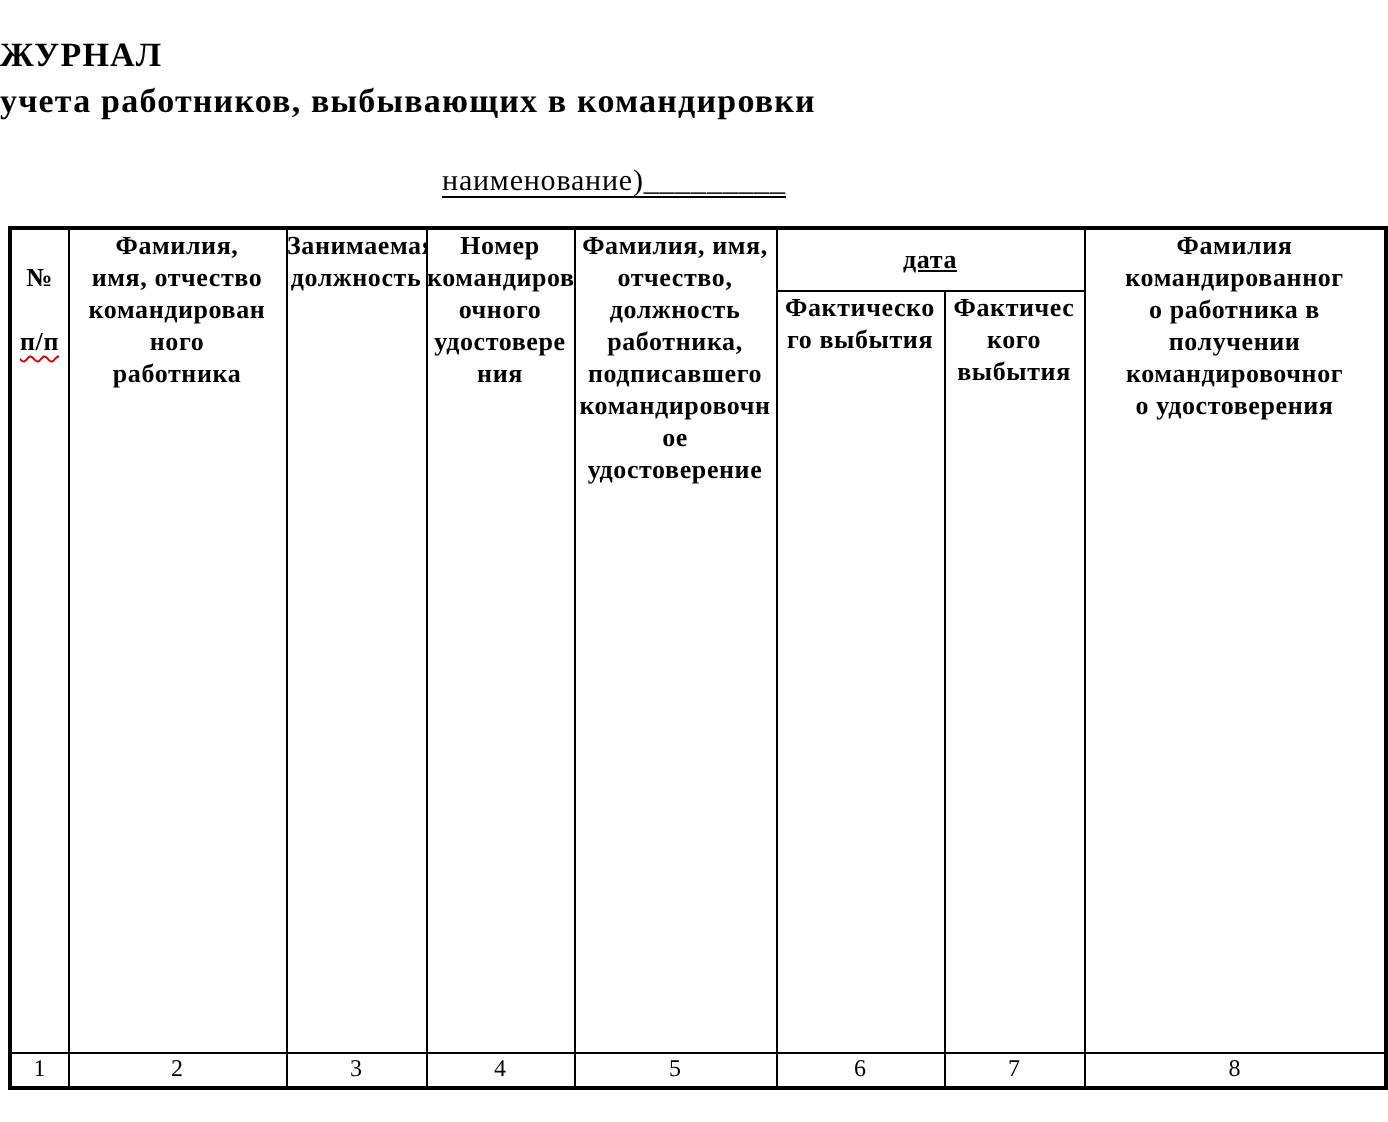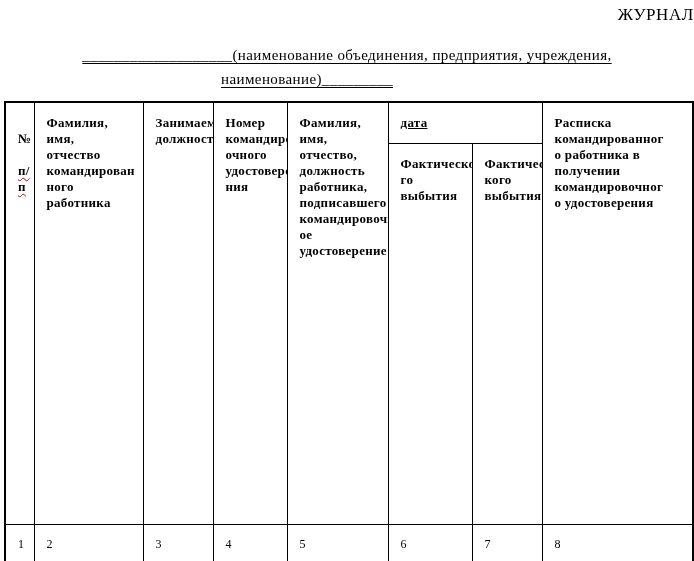--- a/index.html
+++ b/index.html
@@ -5,23 +5,23 @@
   * { box-sizing: border-box; }
   html, body {
     margin: 0; padding: 0;
     width: 694px; height: 561px;
     background: #ffffff;
     font-family: "Liberation Serif", "DejaVu Serif", serif;
     color: #000;
     overflow: hidden;
   }
   .doc-title {
-    padding-top: 3px;
-    text-align: right;
-    font-weight: normal;
+    padding-top: 16px;
+    text-align: left;
+    font-weight: bold;
     font-size: 17px;
     line-height: 23px;
     letter-spacing: 0.6px;
   }
   .org-block {
     margin-top: 17px;
     text-align: center;
     font-size: 15px;
     line-height: 24px;
     letter-spacing: 0.4px;
@@ -36,21 +36,22 @@
   table.journal {
     border-collapse: collapse;
     table-layout: fixed;
     width: 688px;
     margin-left: 4px;
     margin-top: 10px;
     border: 2px solid #000;
   }
   table.journal td {
     border: 1px solid #000;
-    padding: 12px;
+    text-align: center;
+    padding: 0;
     overflow: hidden;
   }
   td.hdr {
     font-weight: bold;
     font-size: 13px;
     line-height: 16px;
     letter-spacing: 0.3px;
     vertical-align: top;
     padding: 3px 1px 0 1px;
     white-space: pre-line;
@@ -80,24 +81,24 @@
   }
   .col1-line { display: block; }
 </style>
 </head>
 <body>
 
 <div>
 
   <div class="doc-title">
     <div>ЖУРНАЛ</div>
+    <div>учета работников, выбывающих в командировки</div>
   </div>
 
   <div class="org-block">
-    <div><span class="u">___________________(наименование объединения, предприятия, учреждения,</span></div>
     <div class="org-line2"><span class="u">наименование)_________</span></div>
   </div>
 
   <table class="journal">
     <colgroup>
       <col style="width:29px">
       <col style="width:109px">
       <col style="width:70px">
       <col style="width:74px">
       <col style="width:101px">
@@ -125,21 +126,21 @@
 ния</td>
         <td class="hdr" rowspan="2">Фамилия, имя,
 отчество,
 должность
 работника,
 подписавшего
 командировочн
 ое
 удостоверение</td>
         <td class="date-group" colspan="2">дата</td>
-        <td class="hdr" rowspan="2">Расписка
+        <td class="hdr" rowspan="2">Фамилия
 командированног
 о работника в
 получении
 командировочног
 о удостоверения</td>
       </tr>
       <tr class="sub-row">
         <td class="hdr">Фактическо
 го выбытия</td>
         <td class="hdr">Фактичес

